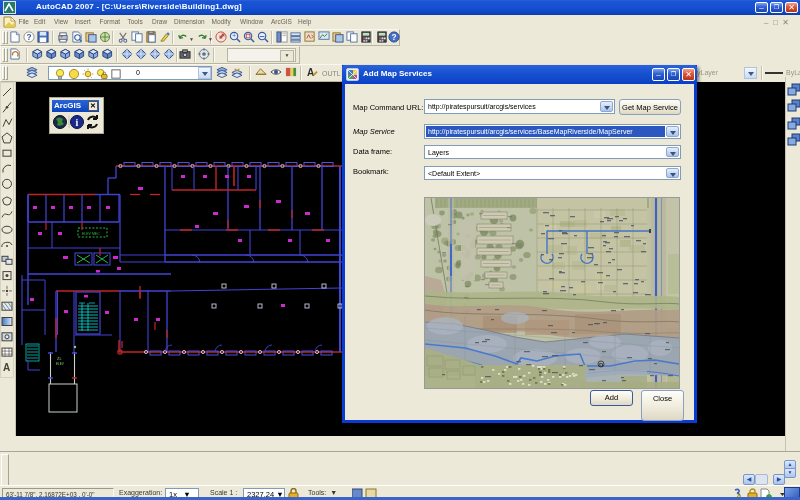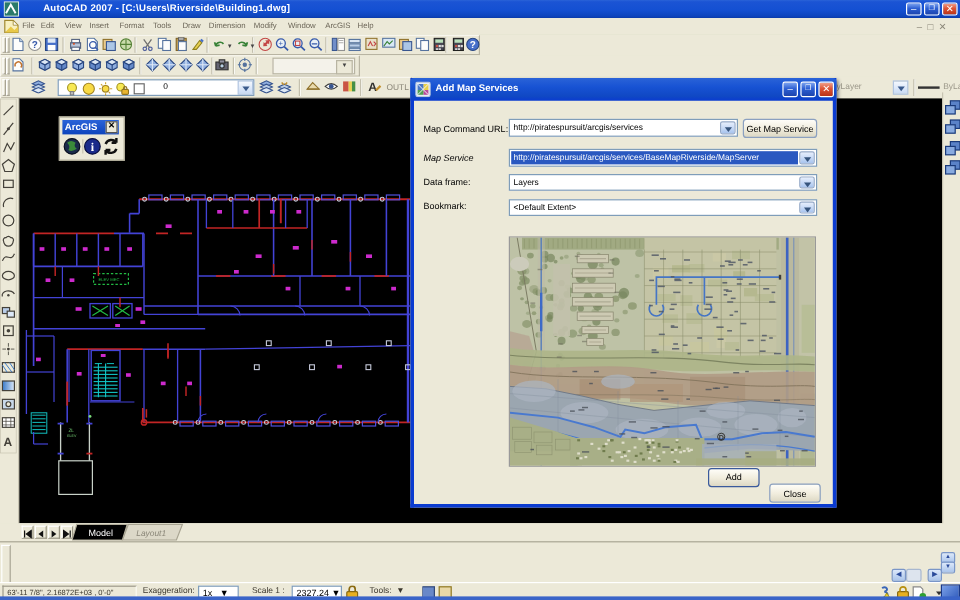--- a/index.html
+++ b/index.html
@@ -697,48 +697,20 @@
           <rect x="4" y="0" width="8" height="7" fill="#5a82c8" stroke="#1a3a7a"></rect>
           <rect x="0" y="4" width="8" height="7" fill="#88aae0" stroke="#1a3a7a"></rect>
         </g>
         <g transform="translate(1,52)">
           <rect x="4" y="0" width="8" height="7" fill="#5a82c8" stroke="#1a3a7a"></rect>
           <rect x="0" y="4" width="8" height="7" fill="#88aae0" stroke="#1a3a7a"></rect>
         </g>
       </svg>
     </div>
 
-  <div id="tabsrow" class="abs">
-    <div class="navbtn abs" style="left:18px">
-        <svg style="display:block;margin:1.5px auto 0" width="8" height="8" viewBox="0 0 8 8">
-          <path d="M1.5,1 v6 M7,1 L3,4 L7,7 Z" fill="#111" stroke="#111" stroke-width="1"></path>
-        </svg>
-      </div>
-    <div class="navbtn abs" style="left:29px">
-        <svg style="display:block;margin:1.5px auto 0" width="8" height="8" viewBox="0 0 8 8">
-          <path d="M6,1 L2,4 L6,7 Z" fill="#111"></path>
-        </svg>
-      </div>
-    <div class="navbtn abs" style="left:40px">
-        <svg style="display:block;margin:1.5px auto 0" width="8" height="8" viewBox="0 0 8 8">
-          <path d="M2,1 L6,4 L2,7 Z" fill="#111"></path>
-        </svg>
-      </div>
-    <div class="navbtn abs" style="left:51px">
-        <svg style="display:block;margin:1.5px auto 0" width="8" height="8" viewBox="0 0 8 8">
-          <path d="M6.5,1 v6 M1,1 L5,4 L1,7 Z" fill="#111" stroke="#111" stroke-width="1"></path>
-        </svg>
-      </div>
-    <svg class="abs" style="left:60px;top:0" width="100" height="15" viewBox="0 0 100 15">
-      <path d="M47,1 L92,1 L87,14 L42,14 Z" fill="#dcd8c8" stroke="#a8a492" stroke-width="1"></path>
-      <text x="66" y="11" font-size="7" fill="#8a8678" text-anchor="middle" font-style="italic">Layout1</text>
-      <path d="M4,1 L46,1 L42,14 L0,14 Z" fill="#000" stroke="#b0ac9a" stroke-width="1"></path>
-      <text x="24" y="11" font-size="7.5" fill="#fff" text-anchor="middle">Model</text>
-    </svg>
-  </div>
 
   <div id="cmdarea" class="abs">
     <div class="abs" style="left:1px;top:2px;width:6px;height:30px;border:1px solid;border-color:#fff #a8a494 #a8a494 #fff;"></div>
     <div class="abs" style="left:784px;top:8px;width:10px;height:8px;background:linear-gradient(180deg,#dce8fa,#aac4ea);border:1px solid #7a96c8;border-radius:2px;font-size:5px;text-align:center;line-height:7px;color:#2a4a9a;">▲</div>
     <div class="abs" style="left:784px;top:16px;width:10px;height:8px;background:linear-gradient(180deg,#dce8fa,#aac4ea);border:1px solid #7a96c8;border-radius:2px;font-size:5px;text-align:center;line-height:7px;color:#2a4a9a;">▼</div>
     <div class="abs" style="left:743px;top:22px;width:10px;height:9px;background:linear-gradient(180deg,#dce8fa,#aac4ea);border:1px solid #7a96c8;border-radius:2px;font-size:5.5px;text-align:center;line-height:8px;color:#2a4a9a;font-weight:bold;">◀</div>
     <div class="abs" style="left:755px;top:22px;width:11px;height:9px;background:#dde4ee;border:1px solid #a8b8d0;border-radius:2px;"></div>
     <div class="abs" style="left:773px;top:22px;width:10px;height:9px;background:linear-gradient(180deg,#dce8fa,#aac4ea);border:1px solid #7a96c8;border-radius:2px;font-size:5.5px;text-align:center;line-height:8px;color:#2a4a9a;font-weight:bold;">▶</div>
   </div>
 
@@ -1234,15 +1206,15 @@
 <rect x="60" y="86" width="4" height="1.2" fill="#555548" opacity="0.55"></rect>
 <rect x="54" y="15" width="4" height="1.2" fill="#555548" opacity="0.55"></rect>
 <rect x="83" y="18" width="4" height="1.2" fill="#555548" opacity="0.55"></rect>
 <rect x="82" y="29" width="4" height="1.2" fill="#555548" opacity="0.55"></rect>
 <rect x="40" y="88" width="4" height="1.2" fill="#555548" opacity="0.55"></rect>
 <rect x="23" y="26" width="4" height="1.2" fill="#555548" opacity="0.55"></rect>
 <rect x="56" y="81" width="4" height="1.2" fill="#555548" opacity="0.55"></rect>
 <rect x="0" y="0" width="254" height="190" fill="#c0bca6" opacity="0.18"></rect>
       </svg>
     <div class="xpbtn" style="left:245px;top:325px;width:43px;height:16px;line-height:14px;border:1.5px solid #3a5a9c;">Add</div>
-    <div class="xpbtn" style="left:296px;top:338px;width:43px;height:16px;line-height:15px;">Close</div>
+    <div class="xpbtn" style="left:296px;top:325px;width:43px;height:31px;line-height:15px;">Close</div>
   </div>
 </div>
 
 </body></html>

